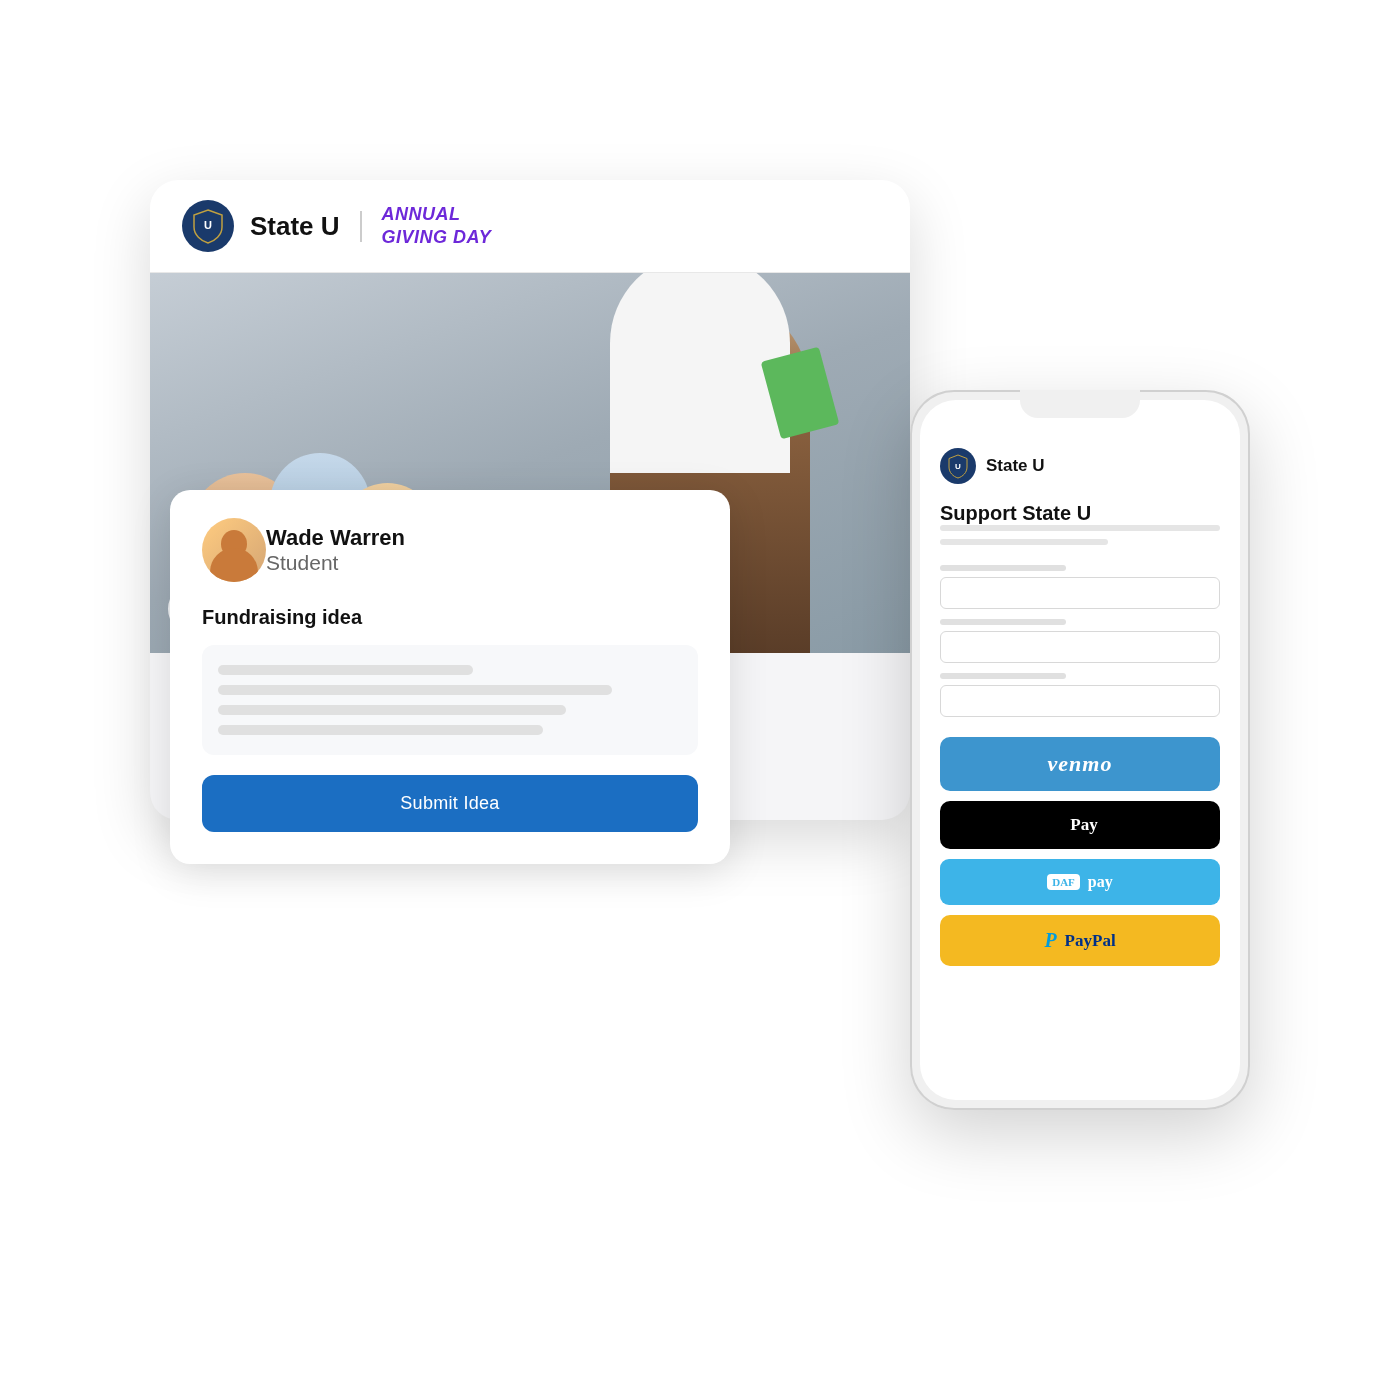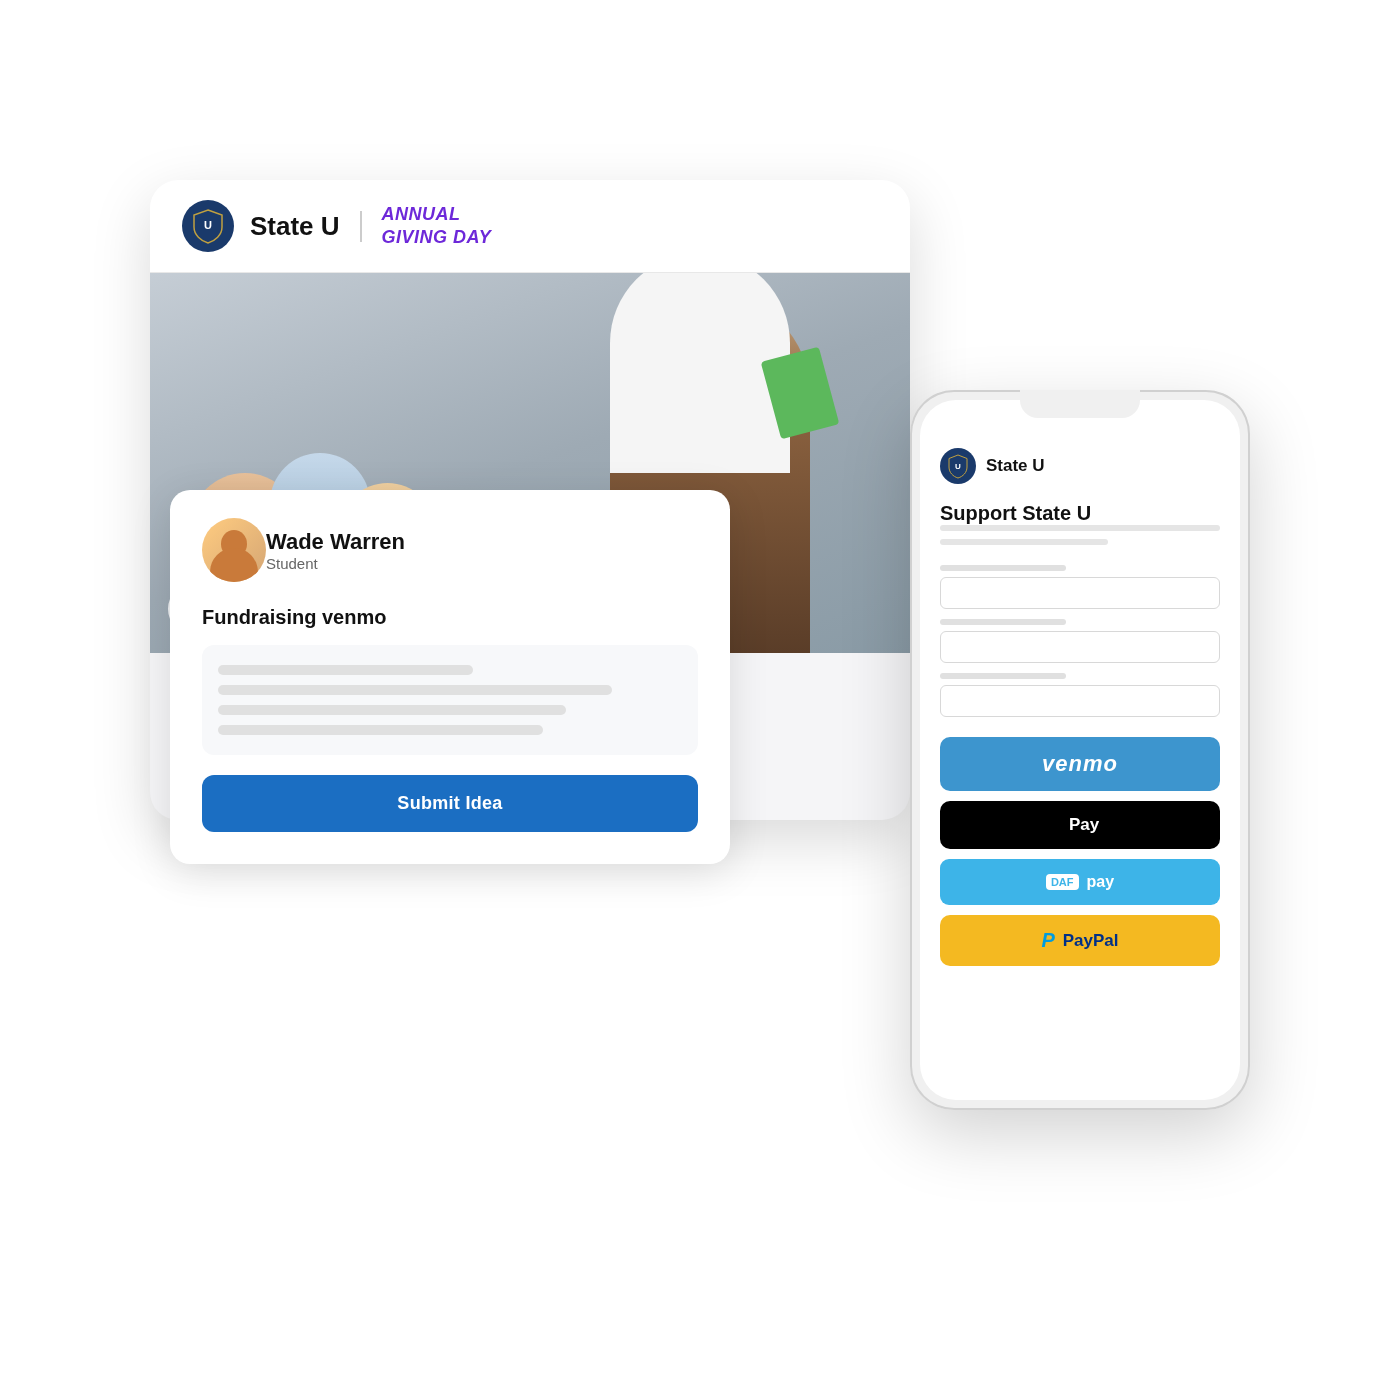--- a/index.html
+++ b/index.html
@@ -152,21 +152,21 @@
       border-radius: 24px 24px 0 0;
     }
 
     .user-details {}
     .user-name {
       font-size: 22px;
       font-weight: 700;
       color: #111;
     }
     .user-role {
-      font-size: 15px;
+      font-size: 21px;
       color: #666;
     }
 
     .section-title {
       font-size: 20px;
       font-weight: 700;
       color: #111;
       margin-bottom: 16px;
     }
 
@@ -190,21 +190,21 @@
     .skeleton-line:nth-child(4) { width: 70%; margin-bottom: 0; }
 
     .submit-btn {
       width: 100%;
       background: #1b6ec2;
       color: #fff;
       border: none;
       border-radius: 12px;
       padding: 18px;
       font-size: 18px;
-      font-weight: 700;
+      font-weight: 400;
       cursor: pointer;
       letter-spacing: 0.3px;
     }
 
     
     .phone {
       position: absolute;
       top: 240px;
       right: 0px;
       width: 340px;
@@ -310,20 +310,21 @@
       border-radius: 10px;
       padding: 14px 0;
       font-size: 17px;
       font-weight: 700;
       cursor: pointer;
       display: flex;
       align-items: center;
       justify-content: center;
       gap: 8px;
       margin-bottom: 10px;
+      font-family: Liberation Serif, serif;
     }
 
     .btn-venmo {
       background: #3d95ce;
       color: #fff;
       font-style: italic;
       letter-spacing: 1px;
       font-size: 22px;
     }
 
@@ -402,21 +403,21 @@
 
   <div class="fundraising-card">
     <div class="user-info">
       <div class="avatar"></div>
       <div class="user-details">
         <div class="user-name">Wade Warren</div>
         <div class="user-role">Student</div>
       </div>
     </div>
 
-    <div class="section-title">Fundraising venmo</div>
+    <div class="section-title">Fundraising idea</div>
 
     <div class="text-block">
       <div class="skeleton-line"></div>
       <div class="skeleton-line"></div>
       <div class="skeleton-line"></div>
       <div class="skeleton-line"></div>
     </div>
 
     <button class="submit-btn">Submit Idea</button>
   </div>

